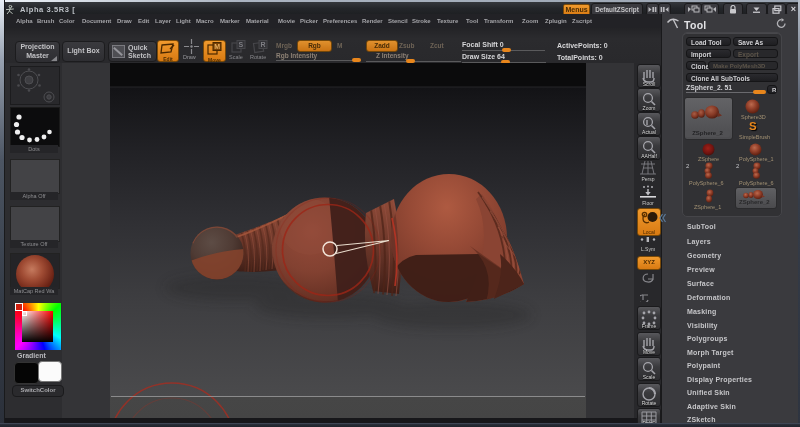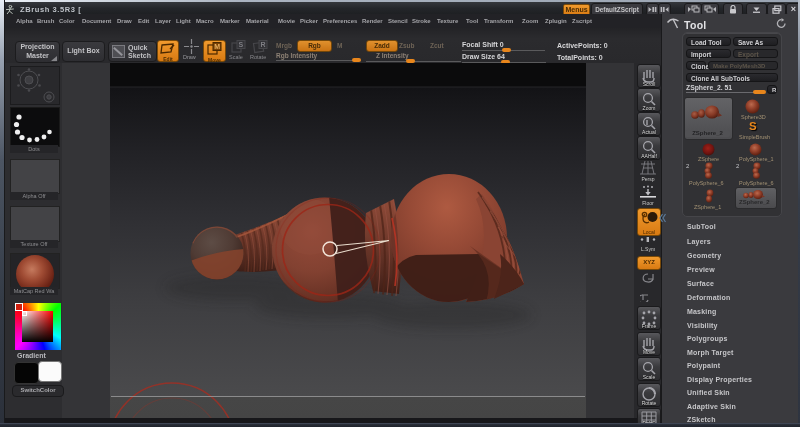--- a/index.html
+++ b/index.html
@@ -50,21 +50,21 @@
 <body>
 <div id="win">
   <div class="ab" id="tbar"></div>
 
   <svg class="ab" style="left:5px;top:5px" width="10" height="11" viewBox="0 0 10 11">
       <g stroke="#b9c0b9" stroke-width="1" fill="none" stroke-linecap="round">
         <circle cx="5.4" cy="1.6" r="1.3"></circle>
         <path d="M5.2 3 L4.4 6 L1.6 9.6 M4.4 6 L7.4 8.6 M1.4 4.6 L8.4 4"></path>
       </g>
     </svg>
-  <div class="tx" style="left:20px;top:5px;font-size:7.5px;font-weight:bold;color:#bfc3c9;letter-spacing:.6px">ZBrush 3.5R3 [</div>
+  <div class="tx" style="left:20px;top:5px;font-size:7.5px;font-weight:bold;color:#bfc3c9;letter-spacing:.6px">Alpha 3.5R3 [</div>
 
   <div class="obtn" style="left:563px;top:4px;width:25px;height:10px;font-size:7px;line-height:10px;border-radius:2px">Menus</div>
   <div class="mbtn" style="left:591px;top:3px;width:50px;height:11px;line-height:11px;font-size:6.4px;font-weight:bold">DefaultZScript</div>
   <div class="mbtn" style="left:646px;top:3px;width:11px;height:11px"><svg width="9" height="7" style="margin-top:2px" viewBox="0 0 9 7">
         <path d="M3.5 3.5 L0.5 1 V6 Z" fill="#b9b9bd"></path>
         <rect x="4.4" y="1" width="1.6" height="5" fill="#b9b9bd"></rect>
         <rect x="6.8" y="1" width="1.6" height="5" fill="#b9b9bd"></rect>
       </svg></div>
   <div class="mbtn" style="left:658px;top:3px;width:11px;height:11px"><svg width="9" height="7" style="margin-top:2px" viewBox="0 0 9 7">
         <path d="M5.5 3.5 L8.5 1 V6 Z" fill="#b9b9bd"></path>

